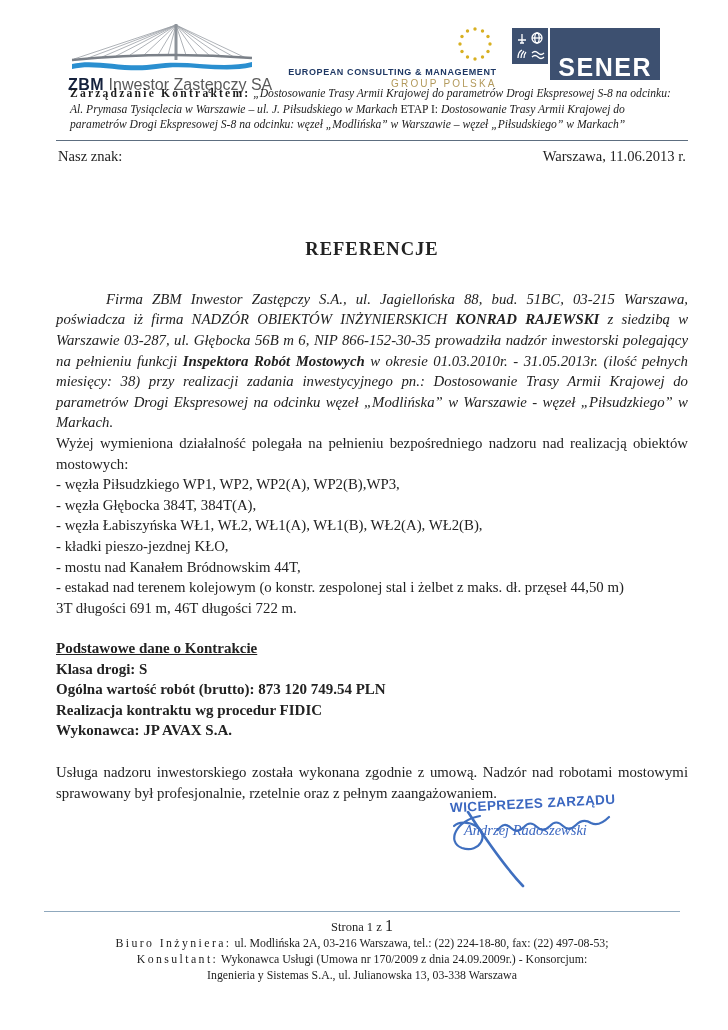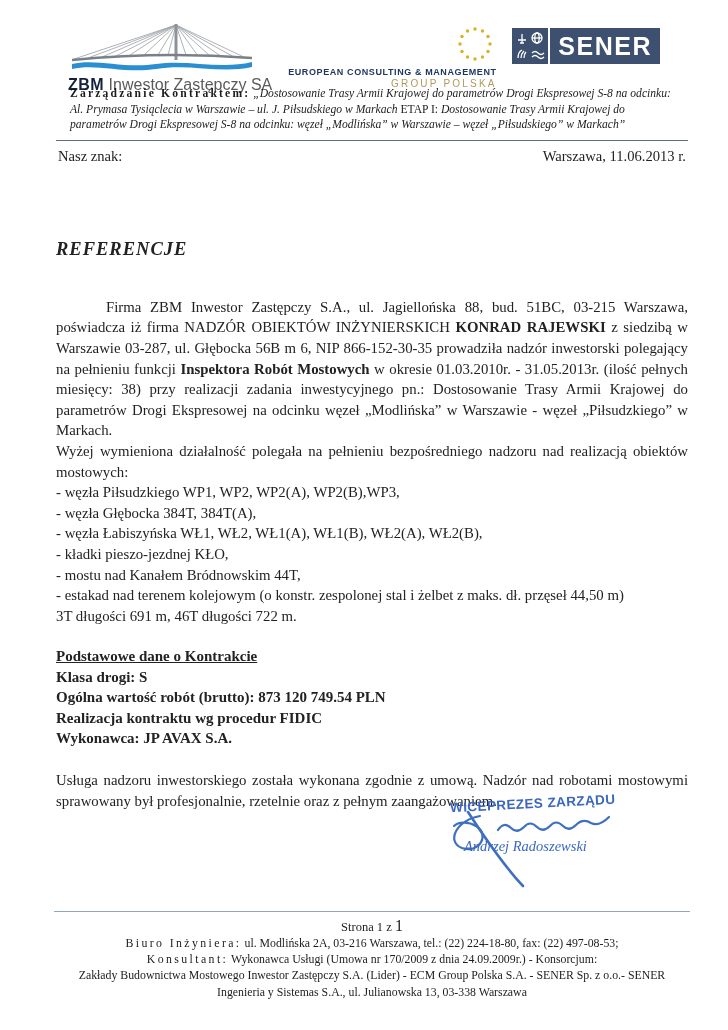--- a/index.html
+++ b/index.html
@@ -20,61 +20,61 @@
 
   .logo-ecm { width:225px; text-align:right; padding-top:4px; }
   .ecm-line1 { font-family:"Liberation Sans", sans-serif; font-size:9px; font-weight:700;
                color:#1f3864; letter-spacing:.6px; white-space:nowrap; margin-top:1px; }
   .ecm-line2 { font-family:"Liberation Sans", sans-serif; font-size:10px; font-weight:400;
                color:#b39a5c; letter-spacing:2.2px; margin-top:1px; }
 
   .logo-sener { display:flex; gap:2px; margin-top:6px; }
   .sener-iconbox { width:36px; height:36px; background:#3d5070; display:flex;
                    align-items:center; justify-content:center; }
-  .sener-main { height:36px; background:#3d5070; display:flex; align-items:center;
+  .sener-main { height:52px; background:#3d5070; display:flex; align-items:flex-end;
                 padding:0 8px; }
   .sener-text { font-family:"Liberation Sans", sans-serif; font-weight:800;
                 font-size:25px; color:#ffffff; letter-spacing:1.5px; line-height:1; }
 
   
   .content { position:absolute; top:86px; left:56px; width:632px; }
   .contract-header { text-align:left; font-size:11.6px; line-height:15.6px;
                      max-width:604px; margin:0 auto; color:#1c1c1c; }
   .ch-label { font-weight:700; letter-spacing:2.2px; font-style:normal; }
   .ch-italic { font-style:italic; }
   .ch-etap { font-style:normal; }
 
   .rule1 { border-top:1.4px solid #5d6e80; margin-top:7px; }
   .ref-row { display:flex; justify-content:space-between; font-size:14.6px;
              margin-top:7px; padding:0 2px; }
 
   
-  .doc-title { text-align:left; font-size:18.5px; font-weight:700;
-               letter-spacing:1px; margin-top:74px;font-style:italic; }
+  .doc-title { text-align:center; font-size:18.5px; font-weight:700;
+               letter-spacing:1px; margin-top:74px; }
   .para { font-size:14.8px; line-height:20.6px; text-align:justify; }
-  .p1 { margin-top:37px; text-indent:50px; }
+  .p1 { margin-top:29px; text-indent:50px;font-style:italic; }
   .b { font-weight:700; }
   .list-line { font-size:14.8px; line-height:20.6px; }
 
   .contract-data { margin-top:20px; font-weight:700; font-size:15px; line-height:20.4px; }
   .cd-heading { text-decoration:underline; }
 
   .closing { margin-top:22px; }
 
   
   .sig-block { position:absolute; top:786px; left:428px; width:240px; height:100px; }
   .sig-stamp { position:absolute; top:10px; left:22px; color:#3b67c0;
                font-family:"Liberation Sans", sans-serif; font-size:13.5px; font-weight:600;
                letter-spacing:.4px; transform:rotate(-3deg); white-space:nowrap; }
-  .sig-name { position:absolute; top:52px; left:36px; color:#3b67c0;
+  .sig-name { position:absolute; top:36px; left:36px; color:#3b67c0;
               font-style:italic; font-size:14.5px; white-space:nowrap; }
   .sig-svg { position:absolute; top:4px; left:0; }
 
   
-  .footer { position:absolute; top:911px; left:54px; width:636px; text-align:center; }
+  .footer { position:absolute; top:911px; left:44px; width:636px; text-align:center; }
   .footer-rule { border-top:1px solid #8fa8bd; }
   .strona { font-size:12.5px; margin-top:5px; }
   .strona .big1 { font-size:16px; }
   .f-line { font-size:11.8px; line-height:16.2px; color:#1c1c1c; }
   .f-label { letter-spacing:2.4px; }
 </style>
 </head>
 <body>
 
 <div class="page">
@@ -206,17 +206,16 @@
     </svg>
     <div class="sig-stamp">WICEPREZES ZARZĄDU</div>
     <div class="sig-name">Andrzej Radoszewski</div>
   </div>
 
   <div class="footer">
     <div class="footer-rule"></div>
     <div class="strona"><span>Strona 1 z </span><span class="big1">1</span></div>
     <div class="f-line"><span class="f-label">Biuro Inżyniera:</span><span> ul.  Modlińska 2A, 03-216 Warszawa, tel.: (22) 224-18-80, fax: (22) 497-08-53;</span></div>
     <div class="f-line"><span class="f-label">Konsultant:</span><span> Wykonawca Usługi (Umowa nr 170/2009 z dnia 24.09.2009r.) - Konsorcjum:</span></div>
-    <div class="f-line">Zakłady Budownictwa Mostowego Inwestor Zastępczy S.A. (Lider) - ECM Group Polska S.A. - SENER Sp. z o.o.- SENER</div>
     <div class="f-line">Ingenieria y Sistemas S.A., ul. Julianowska 13, 03-338 Warszawa</div>
   </div>
 
 </div>
 
 </body></html>

